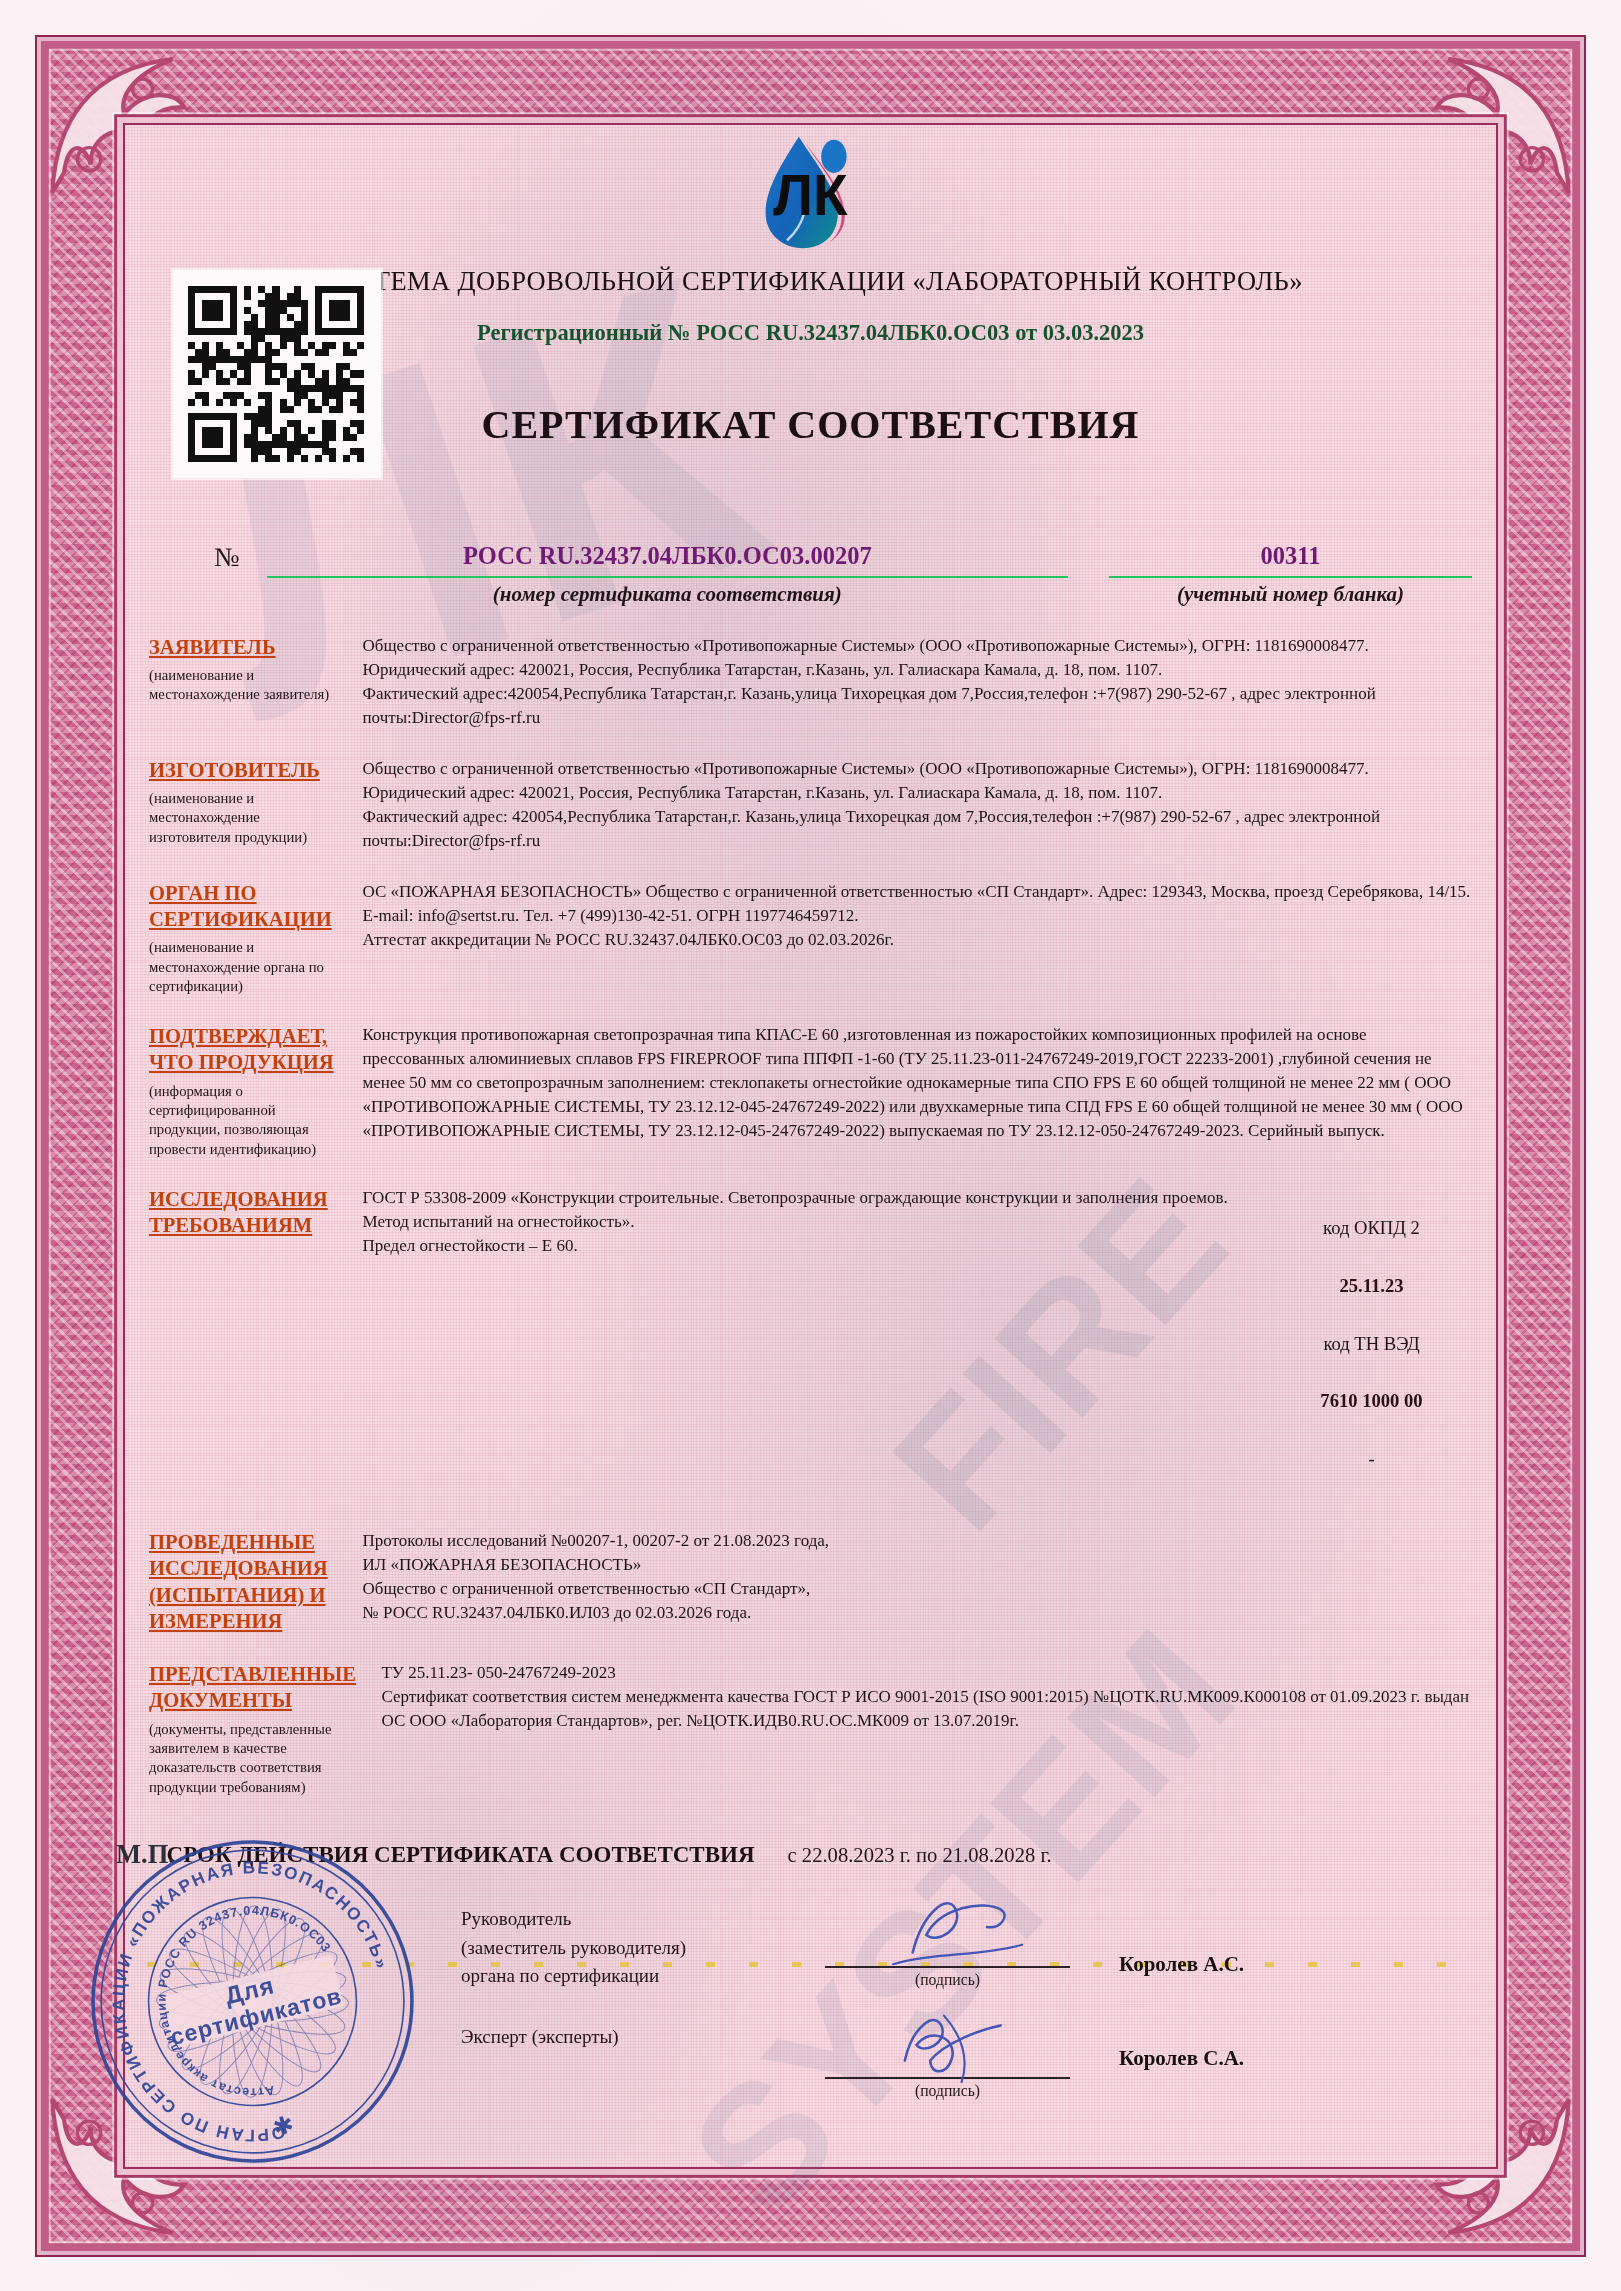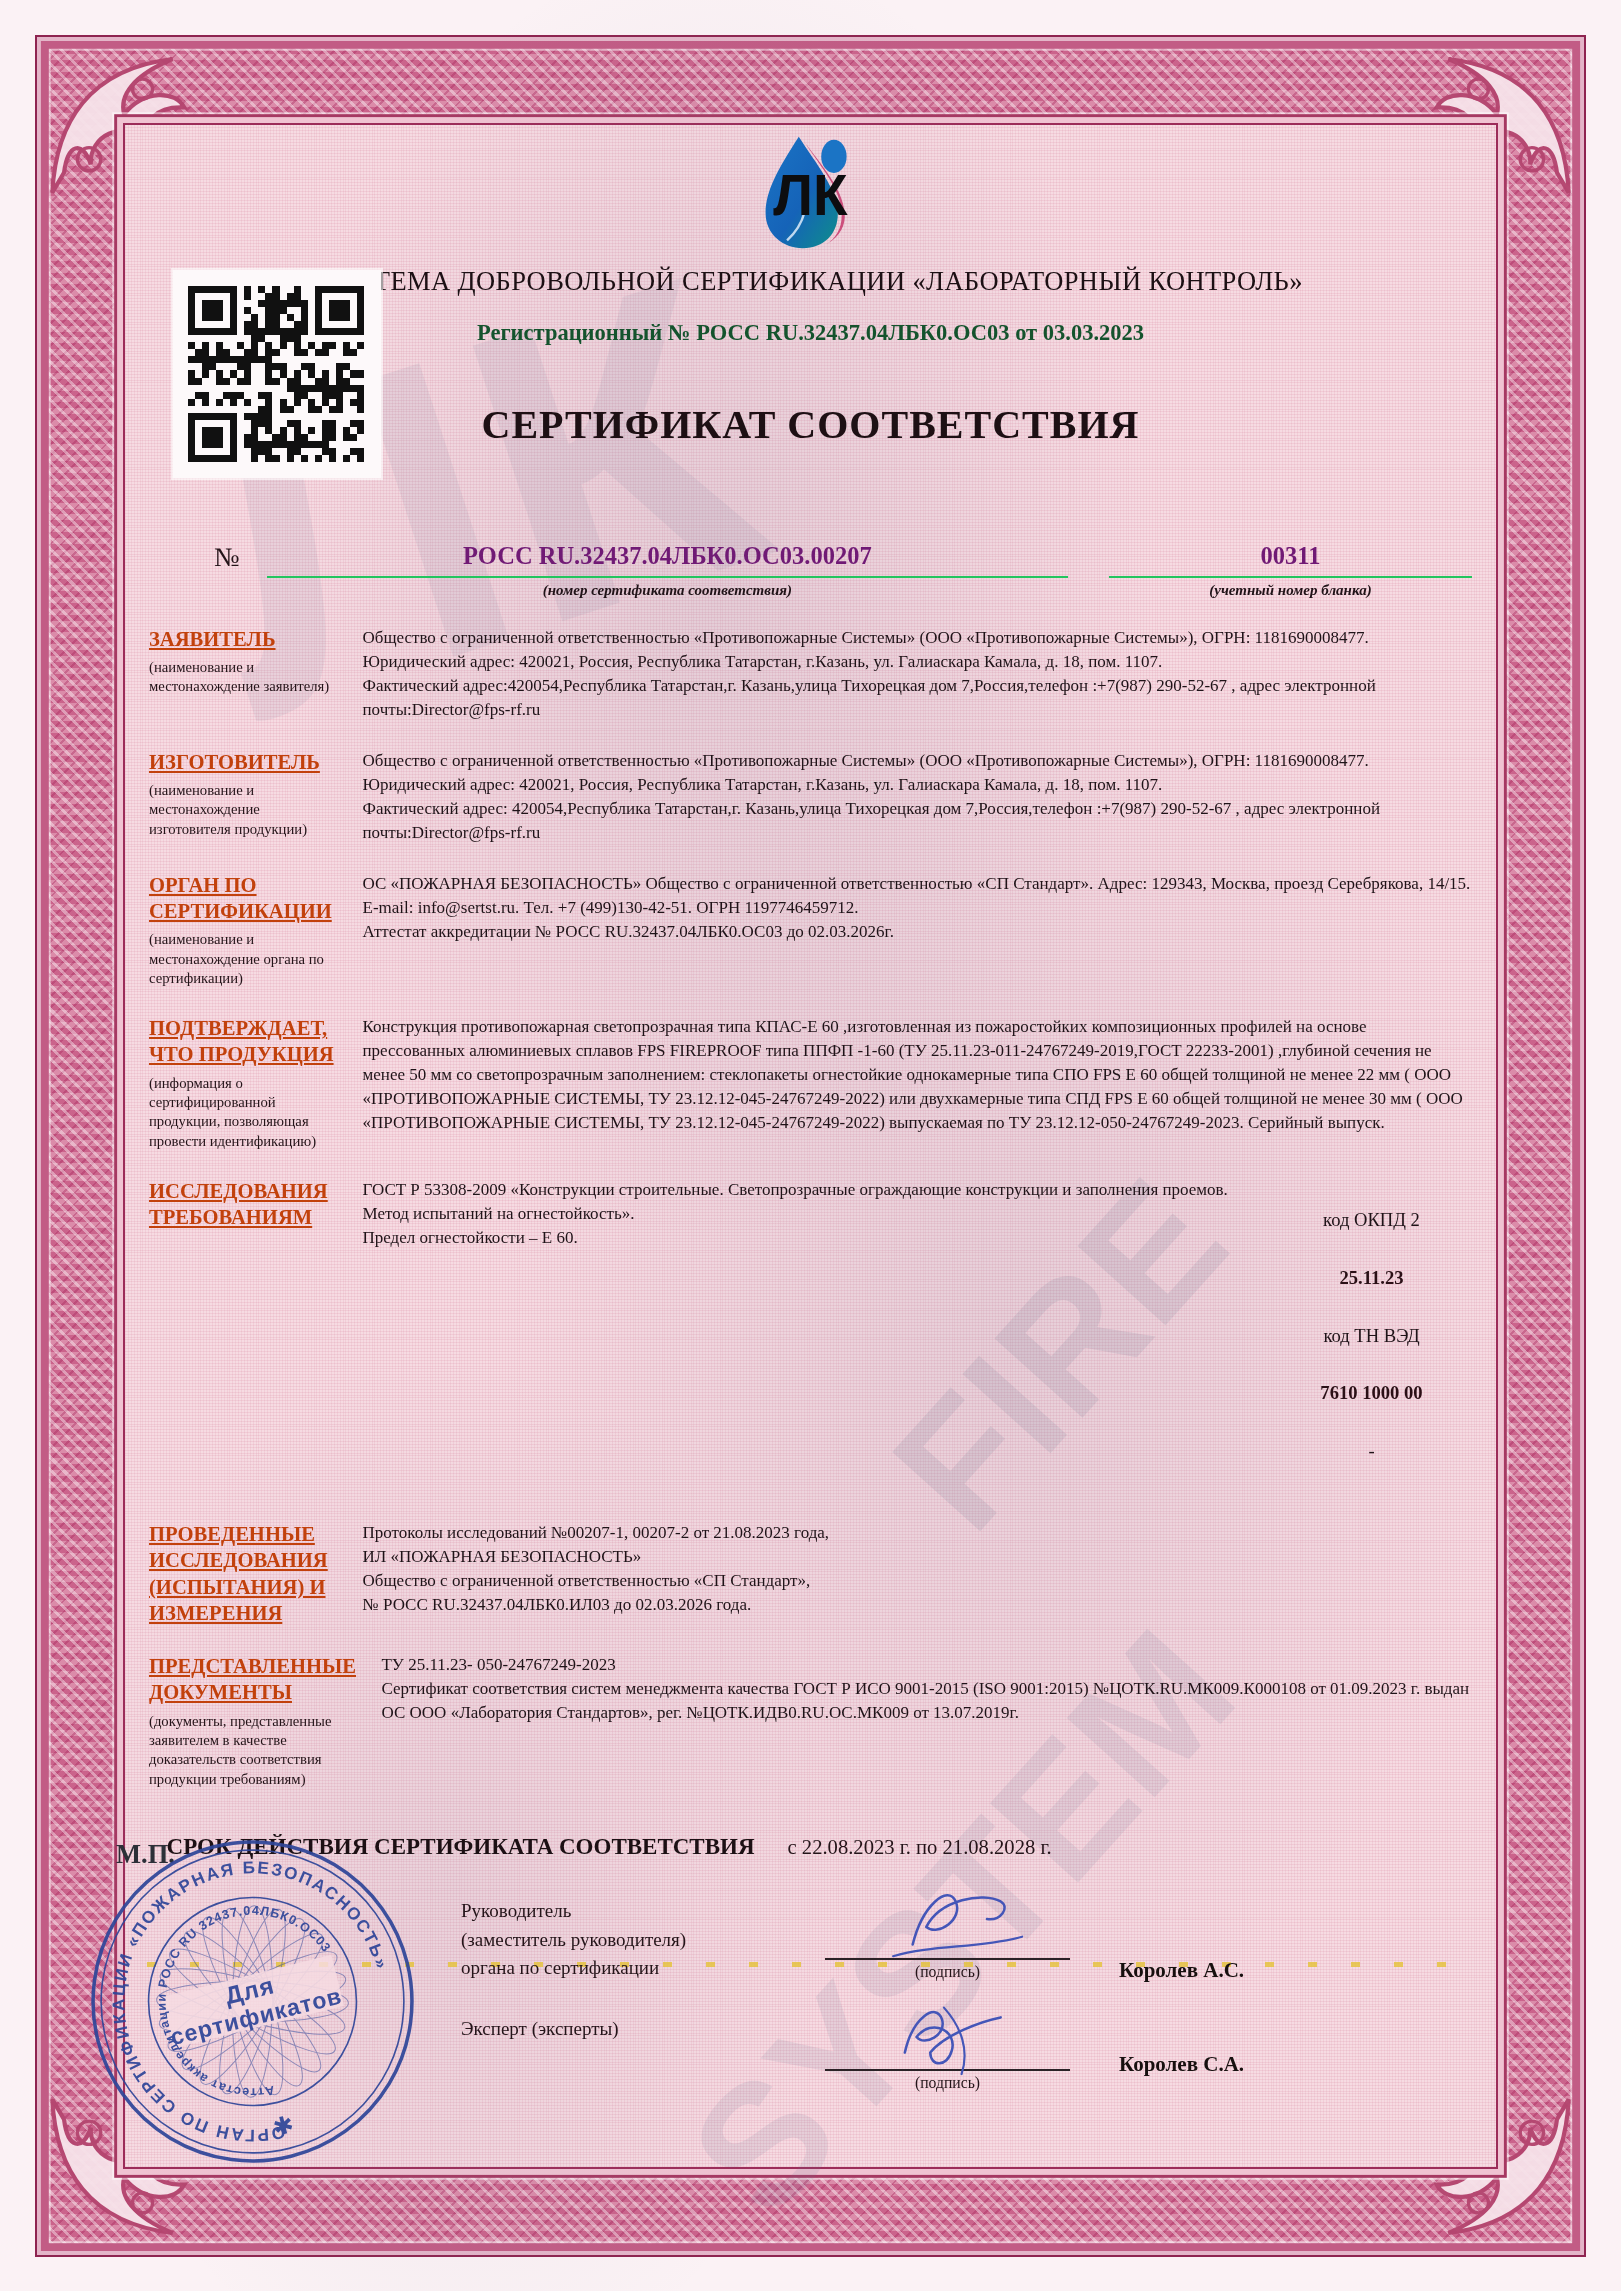--- a/index.html
+++ b/index.html
@@ -47,21 +47,21 @@
   .reg-line{text-align:center;font-size:22.5px;font-weight:bold;margin-top:23.5px;color:#14532d;}
   .qr-box{position:absolute;left:23.5px;top:139px;width:208px;height:208px;background:#fdf9fa;
           padding:0;box-shadow:0 0 0 2px rgba(255,255,255,.6);}
   .qr-box svg{display:block;margin:15.7px;}
   .doc-title{text-align:center;font-size:40px;font-weight:bold;letter-spacing:1px;margin-top:55px;color:#1d1014;}
 
   .num-row{display:flex;align-items:flex-start;margin-top:94px;}
   .num-row .no{font-size:26.5px;margin-left:65px;flex:0 0 auto;}
   .num-block{flex:1;margin:0 41px 0 27.4px;text-align:center;}
   .num-value{font-size:24.5px;font-weight:bold;color:#701a75;padding-bottom:5.9px;border-bottom:2px solid #22c55e;}
-  .num-caption{font-size:15px;font-weight:bold;font-style:italic;margin-top:3.9px;color:#201318;}
+  .num-caption{font-size:21px;font-weight:bold;font-style:italic;margin-top:3.9px;color:#201318;}
   .blank-block{flex:0 0 363px;text-align:center;}
 
   .sec{display:flex;margin-top:26.5px;}
   .sec-label{flex:0 0 188px;}
   .sec-label .t{font-weight:bold;font-size:20.6px;line-height:1.28;text-decoration:underline;
                 color:#c2410c;white-space:pre-line;}
   .sec-label .s{font-size:14.7px;line-height:1.32;margin-top:5.9px;color:#241419;}
   .sec-body{flex:1;padding-left:25.5px;font-size:17px;line-height:1.42;white-space:pre-line;color:#1f1318;}
   .sec-split{display:flex;}
   .sec-split .txt{flex:1;white-space:pre-line;}
@@ -74,21 +74,21 @@
 
   .sig-area{position:relative;margin-top:33px;height:294px;}
   .role{position:absolute;left:312px;top:3.9px;font-size:19px;line-height:1.5;white-space:pre-line;}
   .role2{position:absolute;left:312px;top:125px;font-size:19px;}
   .sig-slot{position:absolute;width:245px;text-align:center;}
   .slot1{left:676px;top:-17.6px;}
   .slot2{left:676px;top:94px;}
   .sig-line{border-bottom:2px solid #2a2226;height:82px;position:relative;}
   .sig-line svg{position:absolute;left:29px;bottom:-11.8px;}
   .sig-caption{font-size:15.7px;margin-top:2.9px;}
-  .sig-name{position:absolute;font-weight:bold;font-size:21px;color:#17100f;margin-top:14px;}
+  .sig-name{position:absolute;font-weight:bold;font-size:21px;color:#17100f;}
   .name1{left:970px;top:51px;}
   .name2{left:970px;top:145px;}
 
   .mp-mark{position:absolute;left:116px;top:1839px;font-size:26.5px;font-weight:bold;color:#2c3038;z-index:1;}
   .stamp{position:absolute;left:86px;top:1835px;width:333px;height:333px;z-index:2;opacity:.93;}
 </style>
 </head>
 <body>
 
 <div class="page">

